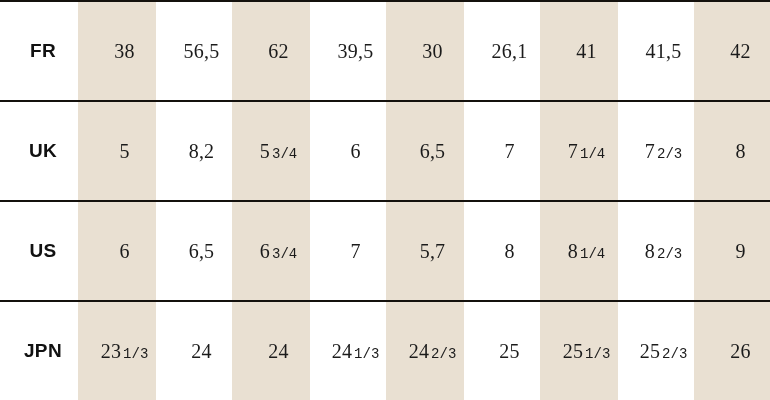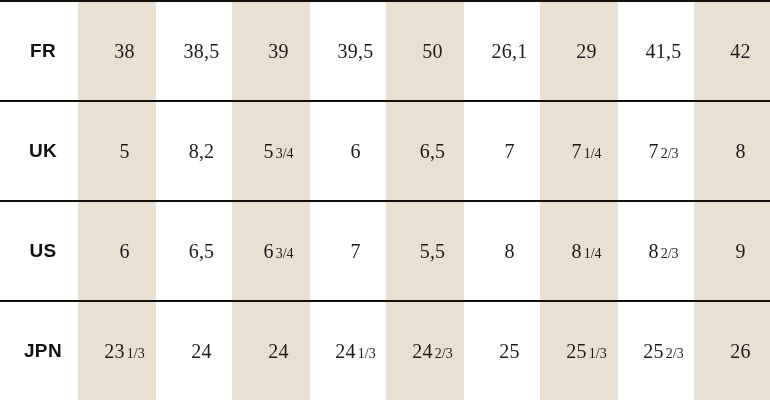--- a/index.html
+++ b/index.html
@@ -88,46 +88,47 @@
 
   .num {
     display: inline-block;
     white-space: nowrap;
   }
   .frac {
     font-size: 14px;
     letter-spacing: 0;
     margin-left: 2px;
     vertical-align: baseline;
+    font-family: Liberation Mono, monospace;
   }
 </style>
 </head>
 <body>
 
 <div class="size-chart">
 
   <div class="stripes">
       <div class="stripe" style="left: 78px; background: rgb(233, 224, 210);"></div>
       <div class="stripe" style="left: 232px; background: rgb(233, 224, 210);"></div>
       <div class="stripe" style="left: 386px; background: rgb(233, 224, 210);"></div>
       <div class="stripe" style="left: 540px; background: rgb(233, 224, 210);"></div>
       <div class="stripe" style="left: 694px; background: rgb(233, 224, 210); width: 76px;"></div>
     </div>
 
   <table class="grid">
     <tbody>
         <tr>
           <td class="rowlabel">FR</td>
           <td class="val"><span class="num">38</span></td>
-          <td class="val"><span class="num">38,5</span></td>
-          <td class="val"><span class="num">39</span></td>
+          <td class="val"><span class="num">56,5</span></td>
+          <td class="val"><span class="num">62</span></td>
           <td class="val"><span class="num">39,5</span></td>
-          <td class="val"><span class="num">50</span></td>
+          <td class="val"><span class="num">30</span></td>
           <td class="val"><span class="num">26,1</span></td>
-          <td class="val"><span class="num">29</span></td>
+          <td class="val"><span class="num">41</span></td>
           <td class="val"><span class="num">41,5</span></td>
           <td class="val"><span class="num">42</span></td>
         </tr>
         <tr>
           <td class="rowlabel">UK</td>
           <td class="val"><span class="num">5</span></td>
           <td class="val"><span class="num">8,2</span></td>
           <td class="val"><span class="num">5</span><span class="frac">3/4</span></td>
           <td class="val"><span class="num">6</span></td>
           <td class="val"><span class="num">6,5</span></td>
@@ -135,21 +136,21 @@
           <td class="val"><span class="num">7</span><span class="frac">1/4</span></td>
           <td class="val"><span class="num">7</span><span class="frac">2/3</span></td>
           <td class="val"><span class="num">8</span></td>
         </tr>
         <tr>
           <td class="rowlabel">US</td>
           <td class="val"><span class="num">6</span></td>
           <td class="val"><span class="num">6,5</span></td>
           <td class="val"><span class="num">6</span><span class="frac">3/4</span></td>
           <td class="val"><span class="num">7</span></td>
-          <td class="val"><span class="num">5,5</span></td>
+          <td class="val"><span class="num">5,7</span></td>
           <td class="val"><span class="num">8</span></td>
           <td class="val"><span class="num">8</span><span class="frac">1/4</span></td>
           <td class="val"><span class="num">8</span><span class="frac">2/3</span></td>
           <td class="val"><span class="num">9</span></td>
         </tr>
         <tr>
           <td class="rowlabel">JPN</td>
           <td class="val"><span class="num">23</span><span class="frac">1/3</span></td>
           <td class="val"><span class="num">24</span></td>
           <td class="val"><span class="num">24</span></td>

